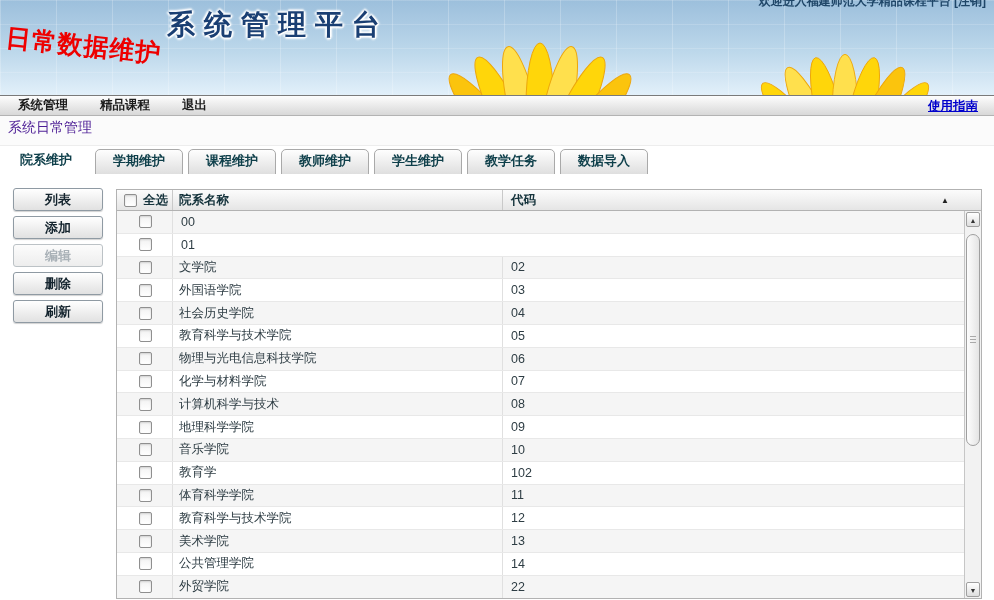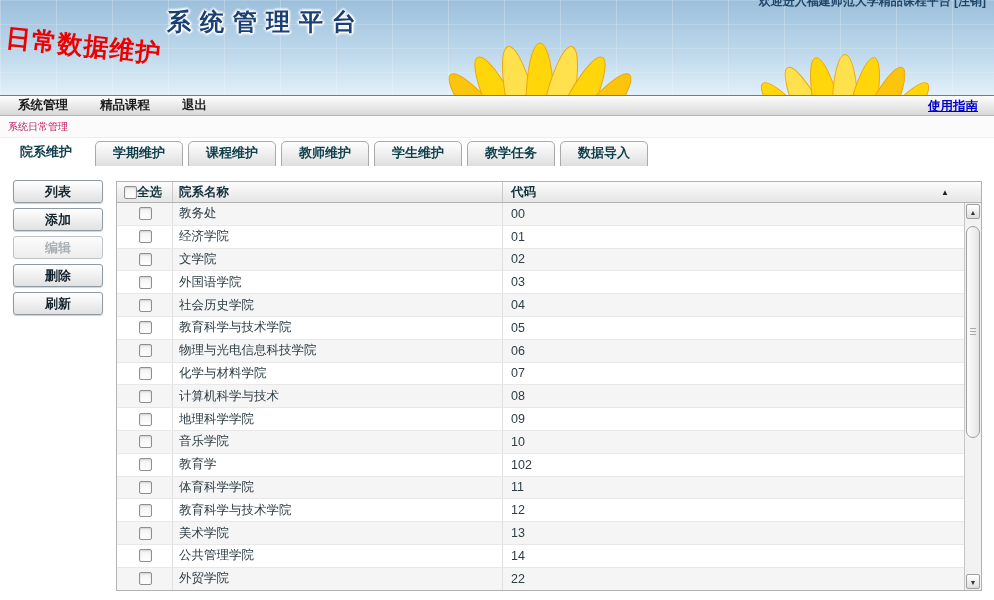--- a/index.html
+++ b/index.html
@@ -9,36 +9,36 @@
   
   .banner { position:relative; width:994px; height:95px; overflow:hidden;
     background:
       repeating-linear-gradient(to right, rgba(255,255,255,.22) 0 1px, transparent 1px 56px),
       repeating-linear-gradient(to bottom, rgba(255,255,255,.16) 0 1px, transparent 1px 24px),
       linear-gradient(to bottom,#9cbfdc 0%,#bdd8eb 55%,#e2f0fa 100%);
   }
   .flowers { position:absolute; left:0; top:0; width:994px; height:95px; }
   .stamp { position:absolute; left:6px; top:21px; font-size:25px; font-weight:bold;
     color:#ee0000; letter-spacing:1px; transform:rotate(6deg); transform-origin:0 50%; white-space:nowrap; }
-  .main-title { position:absolute; left:167px; top:6px; font-size:24px; font-weight:bold;
+  .main-title { position:absolute; left:167px; top:6px; font-size:28px; font-weight:bold;
     color:#1a3f73; letter-spacing:9px; white-space:nowrap;
     text-shadow:-2px 0 2px #fff, 2px 0 2px #fff, 0 -2px 2px #fff, 0 2px 2px #fff, 1px 1px 0 #fff; }
   .welcome { position:absolute; top:-7px; right:8px; font-size:12px; font-weight:bold;
     color:#1f4668; white-space:nowrap; }
 
   
   .menubar { position:relative; height:21px; border-top:1px solid #7a7a7a; border-bottom:1px solid #b3b3b3;
     background:linear-gradient(#fdfdfd,#d8d8d8); display:flex; align-items:center; padding-left:18px; }
   .menu-items { display:flex; gap:32px; }
   .menu-item { font-size:12.5px; font-weight:bold; color:#1c1c1c; cursor:pointer; white-space:nowrap; }
   .help-link { position:absolute; right:16px; top:2px; font-size:12.5px; font-weight:bold;
     color:#0000cc; text-decoration:underline; cursor:pointer; }
 
   
-  .breadcrumb { height:22px; line-height:22px; padding-left:8px; font-size:10px; color:#be185d;
+  .breadcrumb { height:30px; line-height:22px; padding-left:8px; font-size:14px; color:#4c1d95;
     background:#fbfbfb; border-bottom:1px solid #ededed; }
 
   
   .tabbar { height:28px; padding:3px 0 0 2px; background:#fff; }
   .tab { display:inline-block; vertical-align:top; width:88px; height:32px; line-height:21px; margin-right:5px;
     text-align:center; font-size:13px; font-weight:bold; color:#0e3f4a; cursor:pointer;
     border:1px solid #a9a9a9; border-radius:5px 5px 0 0; background:linear-gradient(#fefefe,#d7d7d7); }
   .tab.active { height:26px; background:#fff; border:none; border-bottom:1px solid #9aa0a3; border-radius:0; }
 
   
@@ -51,21 +51,21 @@
     box-shadow:0 1px 1px rgba(0,0,0,.18); }
   .action-btn.disabled { color:#a9b1b7; border-color:#bcc2c6; background:linear-gradient(#fcfcfc,#ededed);
     box-shadow:none; cursor:default; }
 
   
   .dtable { position:absolute; left:116px; top:15px; width:866px; height:410px;
     border:1px solid #b2b2b2; background:#fff; }
   .thead { display:flex; height:21px; background:linear-gradient(#fcfcfc,#e5e5e5);
     border-bottom:1px solid #b2b2b2; font-size:12.5px; font-weight:bold; color:#15333c; }
   .thead .hc { display:flex; align-items:center; }
-  .h-select { width:56px; border-right:1px solid #c9c9c9; padding-left:7px; }
+  .h-select { width:56px; border-right:1px solid #c9c9c9; padding-left:7px; gap:6px; }
   .h-name { width:330px; border-right:1px solid #c9c9c9; padding-left:6px; }
   .h-code { flex:1; justify-content:space-between; padding:0 32px 0 8px;text-align:right; }
   .sort-arrow { font-size:8px; color:#222; }
 
   .tbody { position:absolute; top:21px; left:0; right:17px; bottom:0; overflow:hidden; }
   .trow { display:flex; align-items:stretch; height:22.8px; border-bottom:1px solid #e8e8e8;
     font-size:12.5px; color:#2e3d44; background:#fff; cursor:default; }
   .trow:nth-child(odd) { background:#f5f5f5; }
   .trow .c1 { width:56px; border-right:1px solid #e0e0e0; display:flex; align-items:center; padding-left:22px; }
   .trow .c2 { width:330px; border-right:1px solid #e0e0e0; display:flex; align-items:center; padding-left:6px; }
@@ -161,28 +161,26 @@
         <div class="hc h-code">
           <span>代码</span>
           <span class="sort-arrow">▲</span>
         </div>
       </div>
       <div class="tbody">
           <div class="trow">
             <div class="c1">
               <span class="cb"></span>
             </div>
-            <div class="c2">教务处</div>
             <div class="c3">00</div>
           </div>
           <div class="trow">
             <div class="c1">
               <span class="cb"></span>
             </div>
-            <div class="c2">经济学院</div>
             <div class="c3">01</div>
           </div>
           <div class="trow">
             <div class="c1">
               <span class="cb"></span>
             </div>
             <div class="c2">文学院</div>
             <div class="c3">02</div>
           </div>
           <div class="trow">

